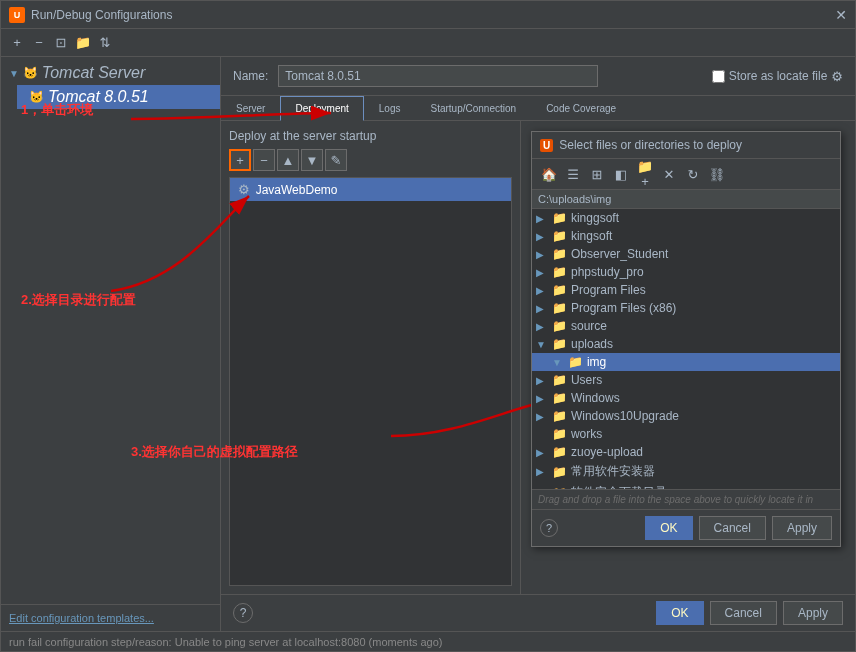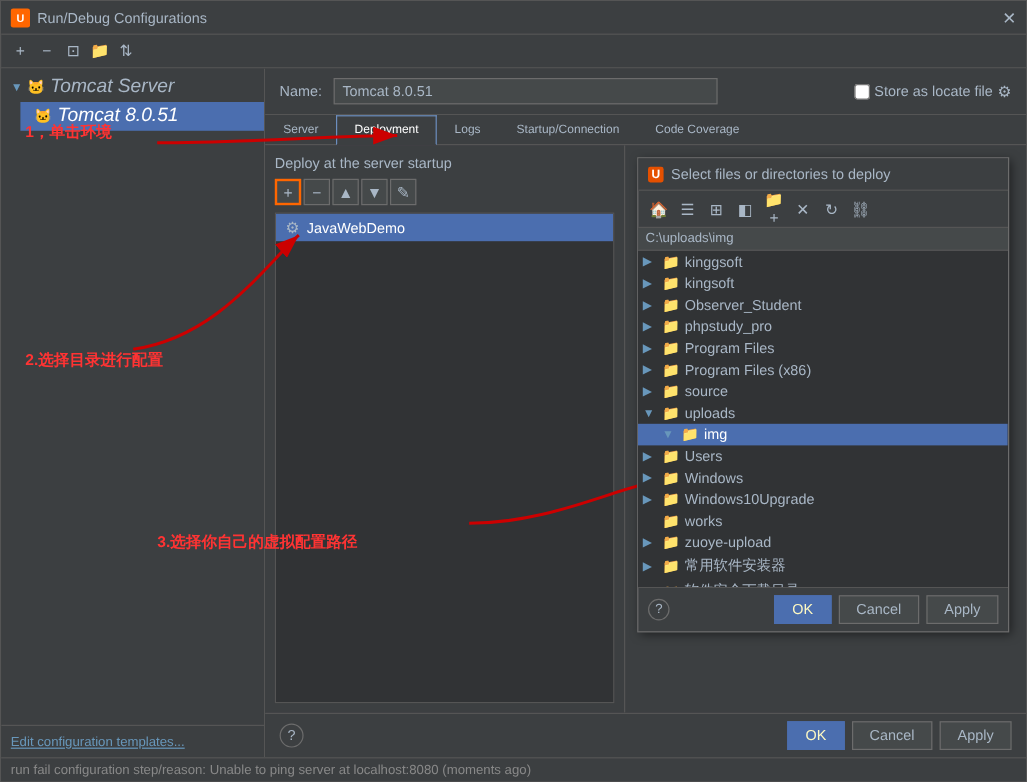--- a/index.html
+++ b/index.html
@@ -268,20 +268,21 @@
                 <span class="ft-expand">▶</span>
                 <span class="ft-icon">📁</span>
                 <span class="ft-label">常用软件安装器</span>
               </div>
               <div class="ft-item" style="padding-left: 4px;">
                 <span class="ft-expand">▶</span>
                 <span class="ft-icon">📁</span>
                 <span class="ft-label">软件安全下载目录</span>
               </div>
             </div>
+          <div class="fc-dialog-hint">Drag and drop a file into the space above to quickly locate it in</div>
           <div class="fc-dialog-btns">
             <button class="fc-dialog-btns help-q">?</button>
             <button class="bottom-btn primary">OK</button>
             <button class="bottom-btn">Cancel</button>
             <button class="bottom-btn">Apply</button>
           </div>
         </div>
       </div>
 
       <div class="bottom-bar">

